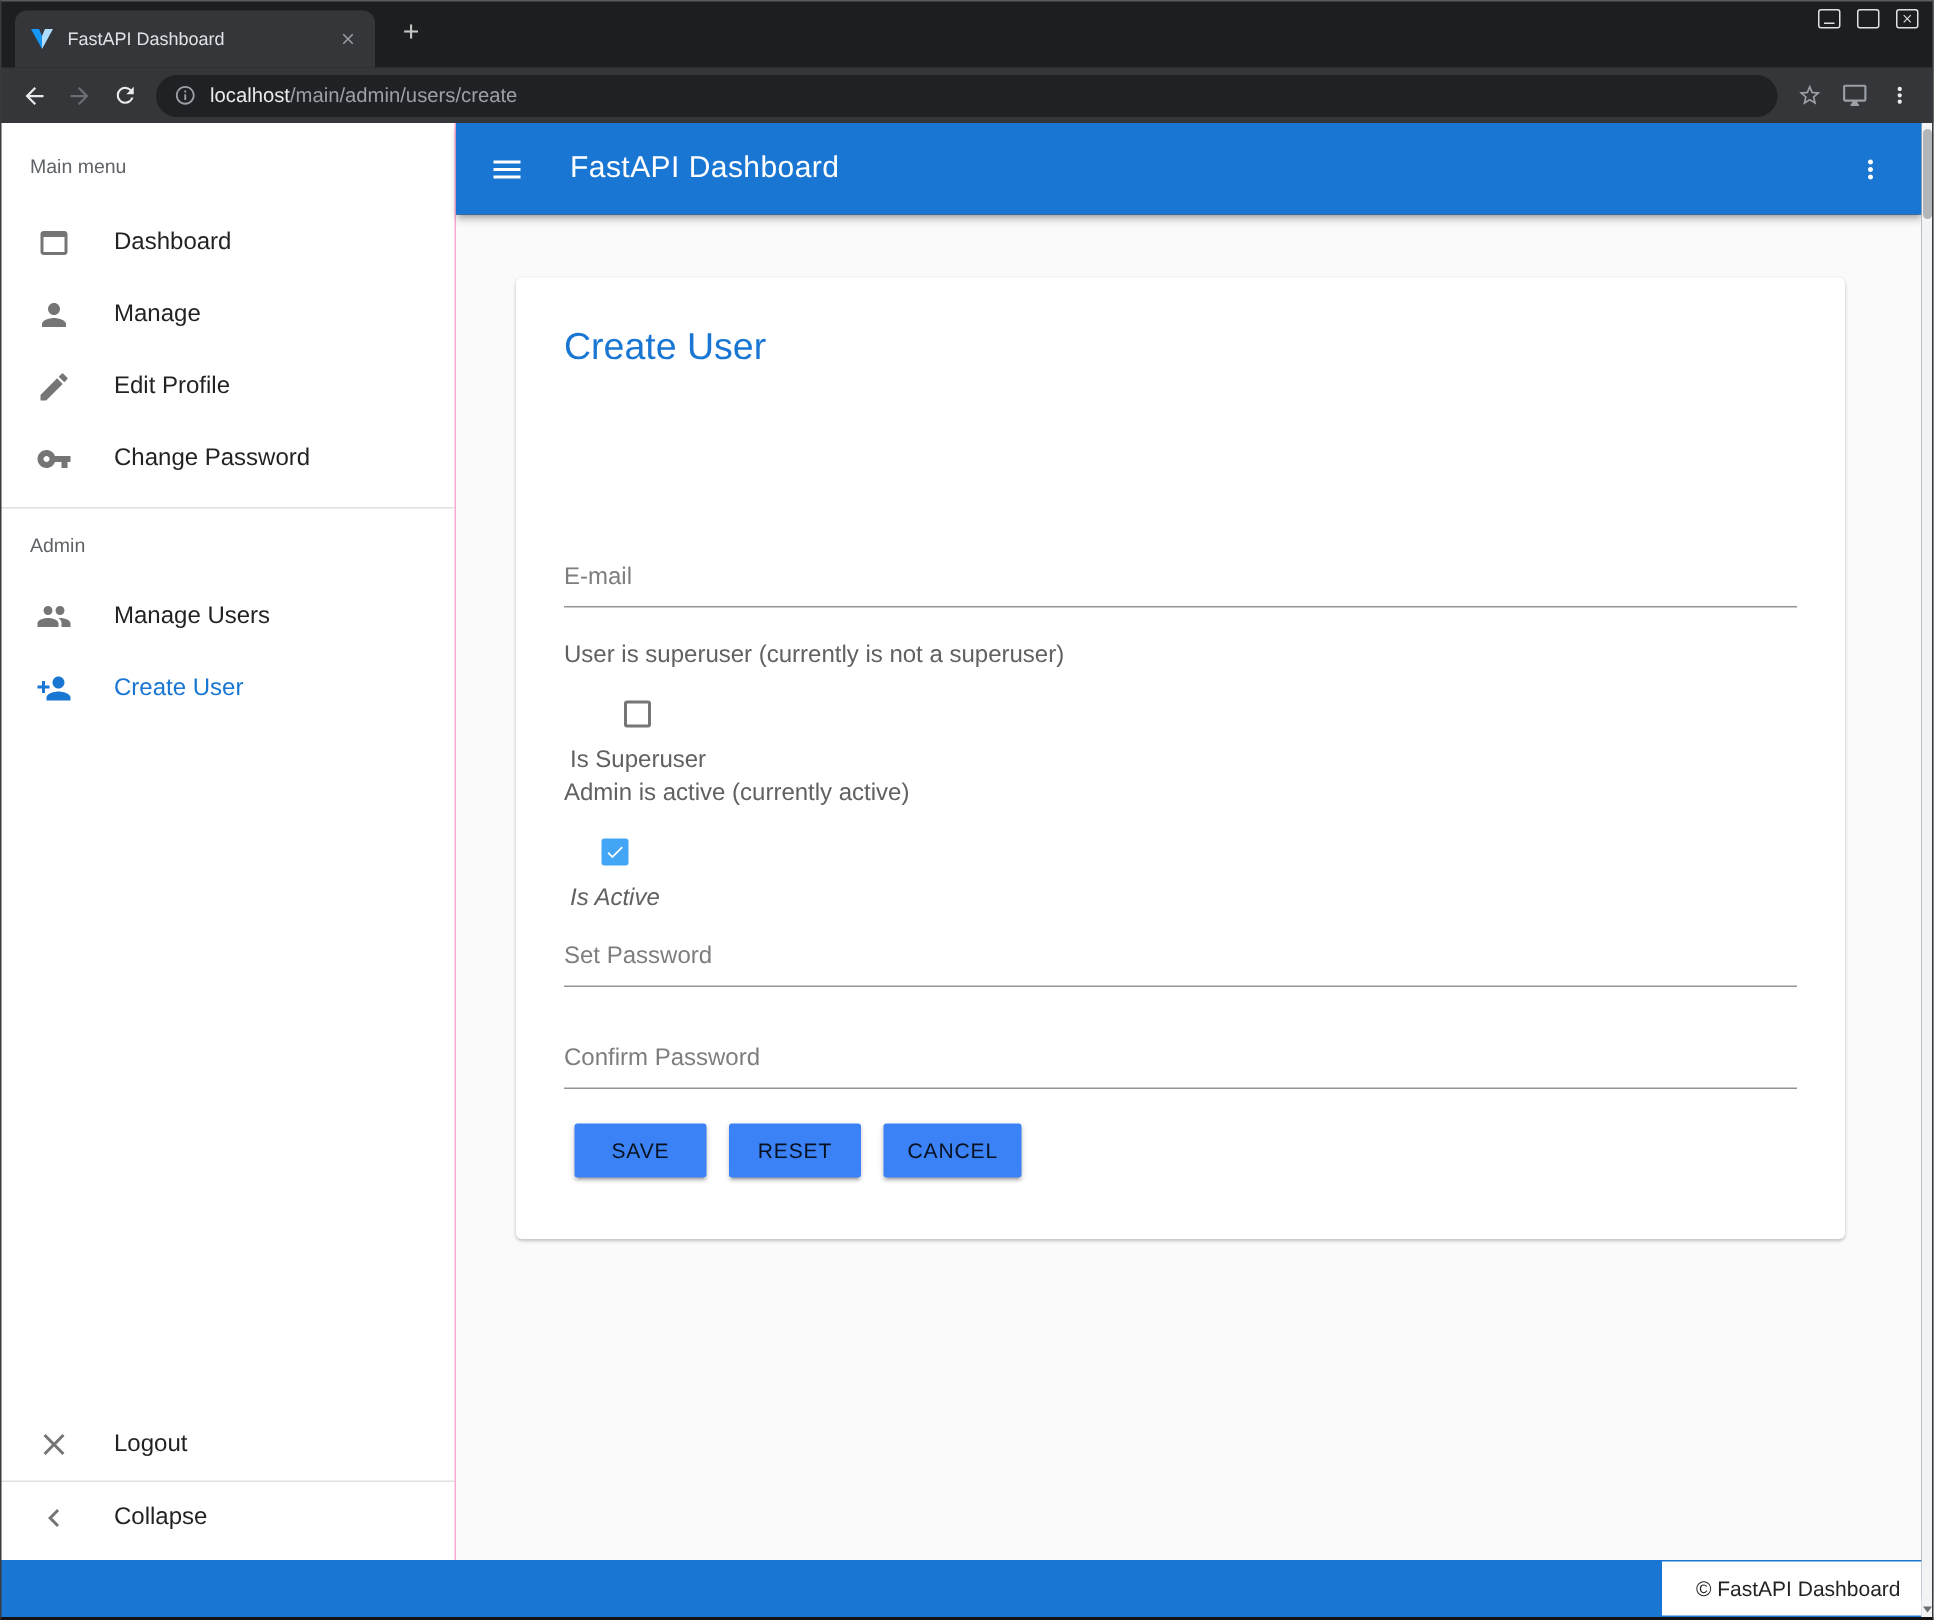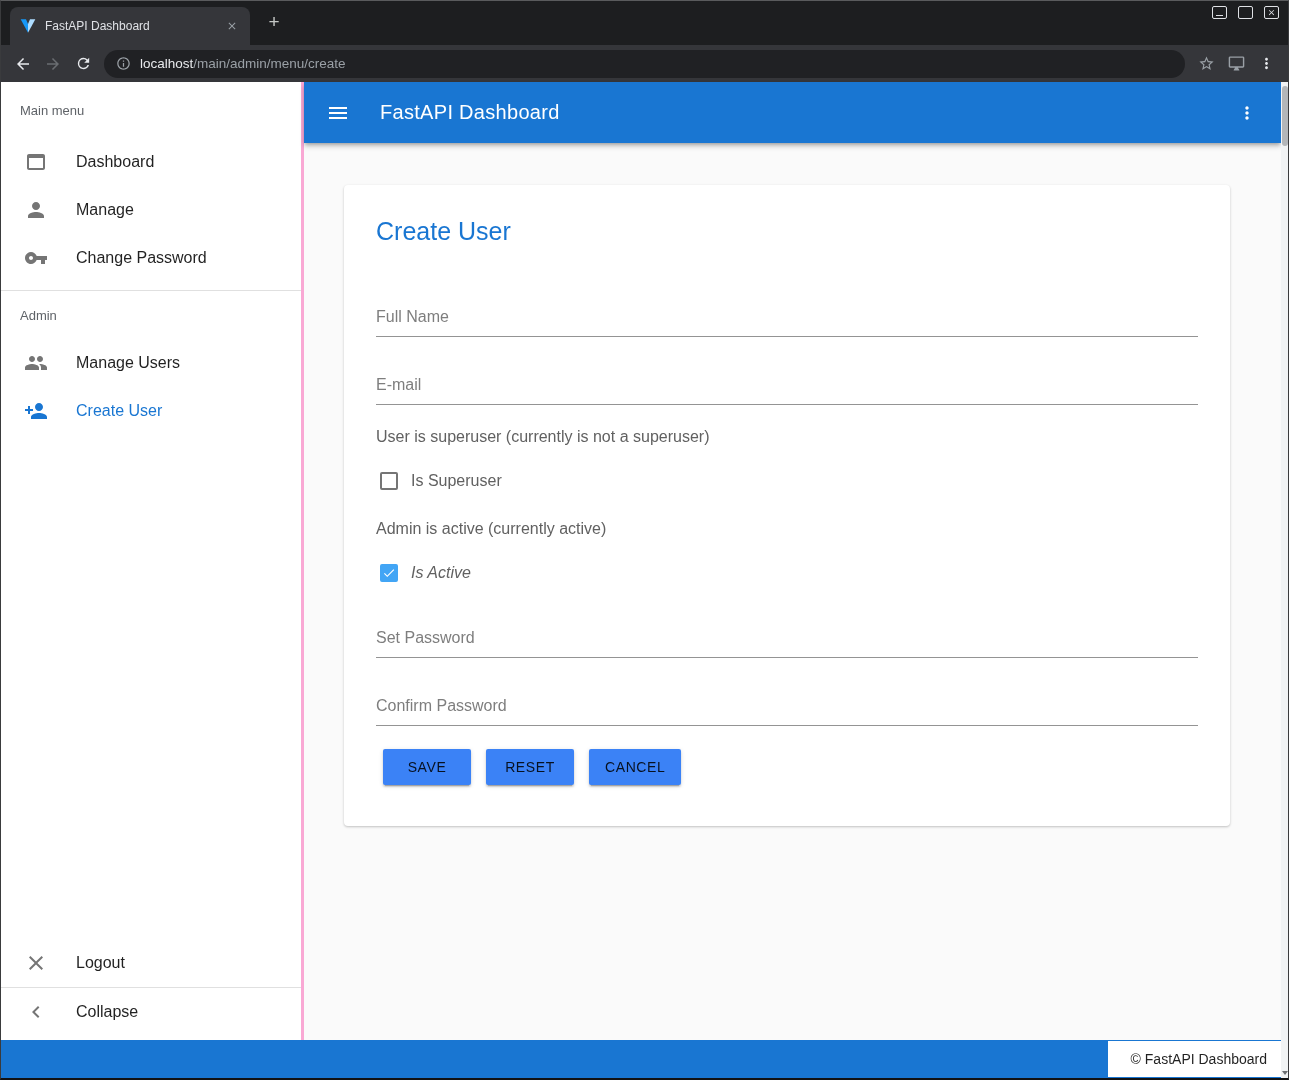--- a/index.html
+++ b/index.html
@@ -47,21 +47,21 @@
     flex:1; height:28px; margin:0 6px; background:#202124; border-radius:14px;
     display:flex; align-items:center; padding:0 12px; gap:9px; min-width:0;
   }
   .url { font-size:13.5px; white-space:nowrap; overflow:hidden; }
   .url .host { color:#e8eaed; }
   .url .path { color:#9aa0a6; }
 
   
   .sidebar {
     position:absolute; left:0; top:82px; width:304px; bottom:40px;
-    background:#ffffff; border-right:3px solid #f9a8d4;
+    background:#ffffff; border-right:1px solid #f9a8d4;
     display:flex; flex-direction:column; z-index:2;
   }
   .side-label { padding-left:20px; font-size:13px; color:#5f6368; display:flex; align-items:center; flex:none; }
   .side-label.main { height:56px; }
   .side-label.admin { height:48px; }
   .side-item {
     height:48px; flex:none; display:flex; align-items:center; padding-left:24px; gap:28px;
     font-size:16px; color:rgba(0,0,0,0.87); cursor:pointer;
   }
   .side-item svg { width:24px; height:24px; fill:#757575; flex:none; }
@@ -93,21 +93,21 @@
   .field { position:absolute; left:32px; width:822px; }
   .field input {
     width:100%; height:34px; border:none; outline:none; background:transparent;
     border-bottom:1px solid rgba(0,0,0,0.42);
     font-family:"Liberation Sans", sans-serif; font-size:16px; color:rgba(0,0,0,0.87); padding-bottom:6px;
   }
   .field input::placeholder { color:#7e7e7e; opacity:1; }
   .f1 { top:118px; } .f2 { top:186px; } .f3 { top:439px; } .f4 { top:507px; }
   .hint { position:absolute; left:32px; font-size:16px; line-height:17px; color:#616161; }
   .h1 { top:243px; } .h2 { top:335px; }
-  .cb-row { position:absolute; left:36px; height:28px; display:flex; align-items:center; gap:13px; cursor:pointer; }
+  .cb-row { position:absolute; left:36px; height:28px; display:flex; align-items:center; gap:13px; cursor:pointer;flex-direction:column; }
   .c1 { top:282px; } .c2 { top:374px;font-style:italic; }
   .checkbox {
     width:18px; height:18px; border:2px solid #757575; border-radius:2px; background:#fff;
     display:flex; align-items:center; justify-content:center; flex:none;
   }
   .checkbox.checked { background:#42a5f5; border-color:#42a5f5; }
   .cb-label { font-size:16px; color:#616161; }
   .btn-row { position:absolute; left:39px; top:564px; display:flex; gap:15px; }
   .btn {
     min-width:88px; height:36px; padding:0 16px; border:none; border-radius:2px;
@@ -181,21 +181,21 @@
     <svg width="17" height="17" viewBox="0 0 24 24" fill="#e8eaed">
         <path d="M17.65 6.35A7.95 7.95 0 0 0 12 4a8 8 0 1 0 7.73 10h-2.08A6 6 0 1 1 12 6c1.66 0 3.14.69 4.22 1.78L13 11h7V4l-2.35 2.35z"></path>
       </svg>
   </div>
   <div class="omnibox">
     <span>
       <svg width="15" height="15" viewBox="0 0 24 24" fill="#9aa0a6">
           <path d="M11 17h2v-6h-2v6zm1-15C6.48 2 2 6.48 2 12s4.48 10 10 10 10-4.48 10-10S17.52 2 12 2zm0 18c-4.41 0-8-3.59-8-8s3.59-8 8-8 8 3.59 8 8-3.59 8-8 8zM11 9h2V7h-2v2z"></path>
         </svg>
     </span>
-    <span class="url"><span class="host">localhost</span><span class="path">/main/admin/menu/create</span></span>
+    <span class="url"><span class="host">localhost</span><span class="path">/main/admin/users/create</span></span>
   </div>
   <div class="nav-btn">
     <svg width="17" height="17" viewBox="0 0 24 24" fill="#9aa0a6">
         <path d="M22 9.24l-7.19-.62L12 2 9.19 8.63 2 9.24l5.46 4.73L5.82 21 12 17.27 18.18 21l-1.63-7.03L22 9.24zM12 15.4l-3.76 2.27 1-4.28-3.32-2.88 4.38-.38L12 6.1l1.71 4.04 4.38.38-3.32 2.88 1 4.28L12 15.4z"></path>
       </svg>
   </div>
   <div class="nav-btn">
     <svg width="17" height="17" viewBox="0 0 24 24" fill="#9aa0a6">
         <path d="M21 2H3c-1.1 0-2 .9-2 2v12c0 1.1.9 2 2 2h7l-2 3v1h8v-1l-2-3h7c1.1 0 2-.9 2-2V4c0-1.1-.9-2-2-2zm0 14H3V4h18v12z"></path>
       </svg>
@@ -214,20 +214,26 @@
     <svg viewBox="0 0 24 24">
         <path d="M19 4H5c-1.1 0-2 .9-2 2v12c0 1.1.9 2 2 2h14c1.1 0 2-.9 2-2V6c0-1.1-.9-2-2-2zm0 14H5V8h14v10z"></path>
       </svg>
     <span>Dashboard</span>
   </div>
   <div class="side-item">
     <svg viewBox="0 0 24 24">
         <path d="M12 12c2.21 0 4-1.79 4-4s-1.79-4-4-4-4 1.79-4 4 1.79 4 4 4zm0 2c-2.67 0-8 1.34-8 4v2h16v-2c0-2.66-5.33-4-8-4z"></path>
       </svg>
     <span>Manage</span>
+  </div>
+  <div class="side-item">
+    <svg viewBox="0 0 24 24">
+        <path d="M3 17.25V21h3.75L17.81 9.94l-3.75-3.75L3 17.25zM20.71 7.04c.39-.39.39-1.02 0-1.41l-2.34-2.34c-.39-.39-1.02-.39-1.41 0l-1.83 1.83 3.75 3.75 1.83-1.83z"></path>
+      </svg>
+    <span>Edit Profile</span>
   </div>
   <div class="side-item">
     <svg viewBox="0 0 24 24">
         <path d="M12.65 10C11.83 7.67 9.61 6 7 6c-3.31 0-6 2.69-6 6s2.69 6 6 6c2.61 0 4.83-1.67 5.65-4H17v4h4v-4h2v-4H12.65zM7 14c-1.1 0-2-.9-2-2s.9-2 2-2 2 .9 2 2-.9 2-2 2z"></path>
       </svg>
     <span>Change Password</span>
   </div>
 
   <div class="divider mt"></div>
   <div class="side-label admin">Admin</div>
@@ -275,23 +281,20 @@
     <svg width="20" height="20" viewBox="0 0 24 24" fill="#ffffff">
         <path d="M12 8c1.1 0 2-.9 2-2s-.9-2-2-2-2 .9-2 2 .9 2 2 2zm0 2c-1.1 0-2 .9-2 2s.9 2 2 2 2-.9 2-2-.9-2-2-2zm0 6c-1.1 0-2 .9-2 2s.9 2 2 2 2-.9 2-2-.9-2-2-2z"></path>
       </svg>
   </div>
 </div>
 
 <div class="content">
   <div class="card">
     <div class="card-title">Create User</div>
 
-    <div class="field f1">
-      <input type="text" placeholder="Full Name" style="">
-    </div>
     <div class="field f2">
       <input type="text" placeholder="E-mail" style="">
     </div>
 
     <div class="hint h1">User is superuser (currently is not a superuser)</div>
     <div class="cb-row c1">
       <div class="checkbox"></div>
       <span class="cb-label">Is Superuser</span>
     </div>
 

